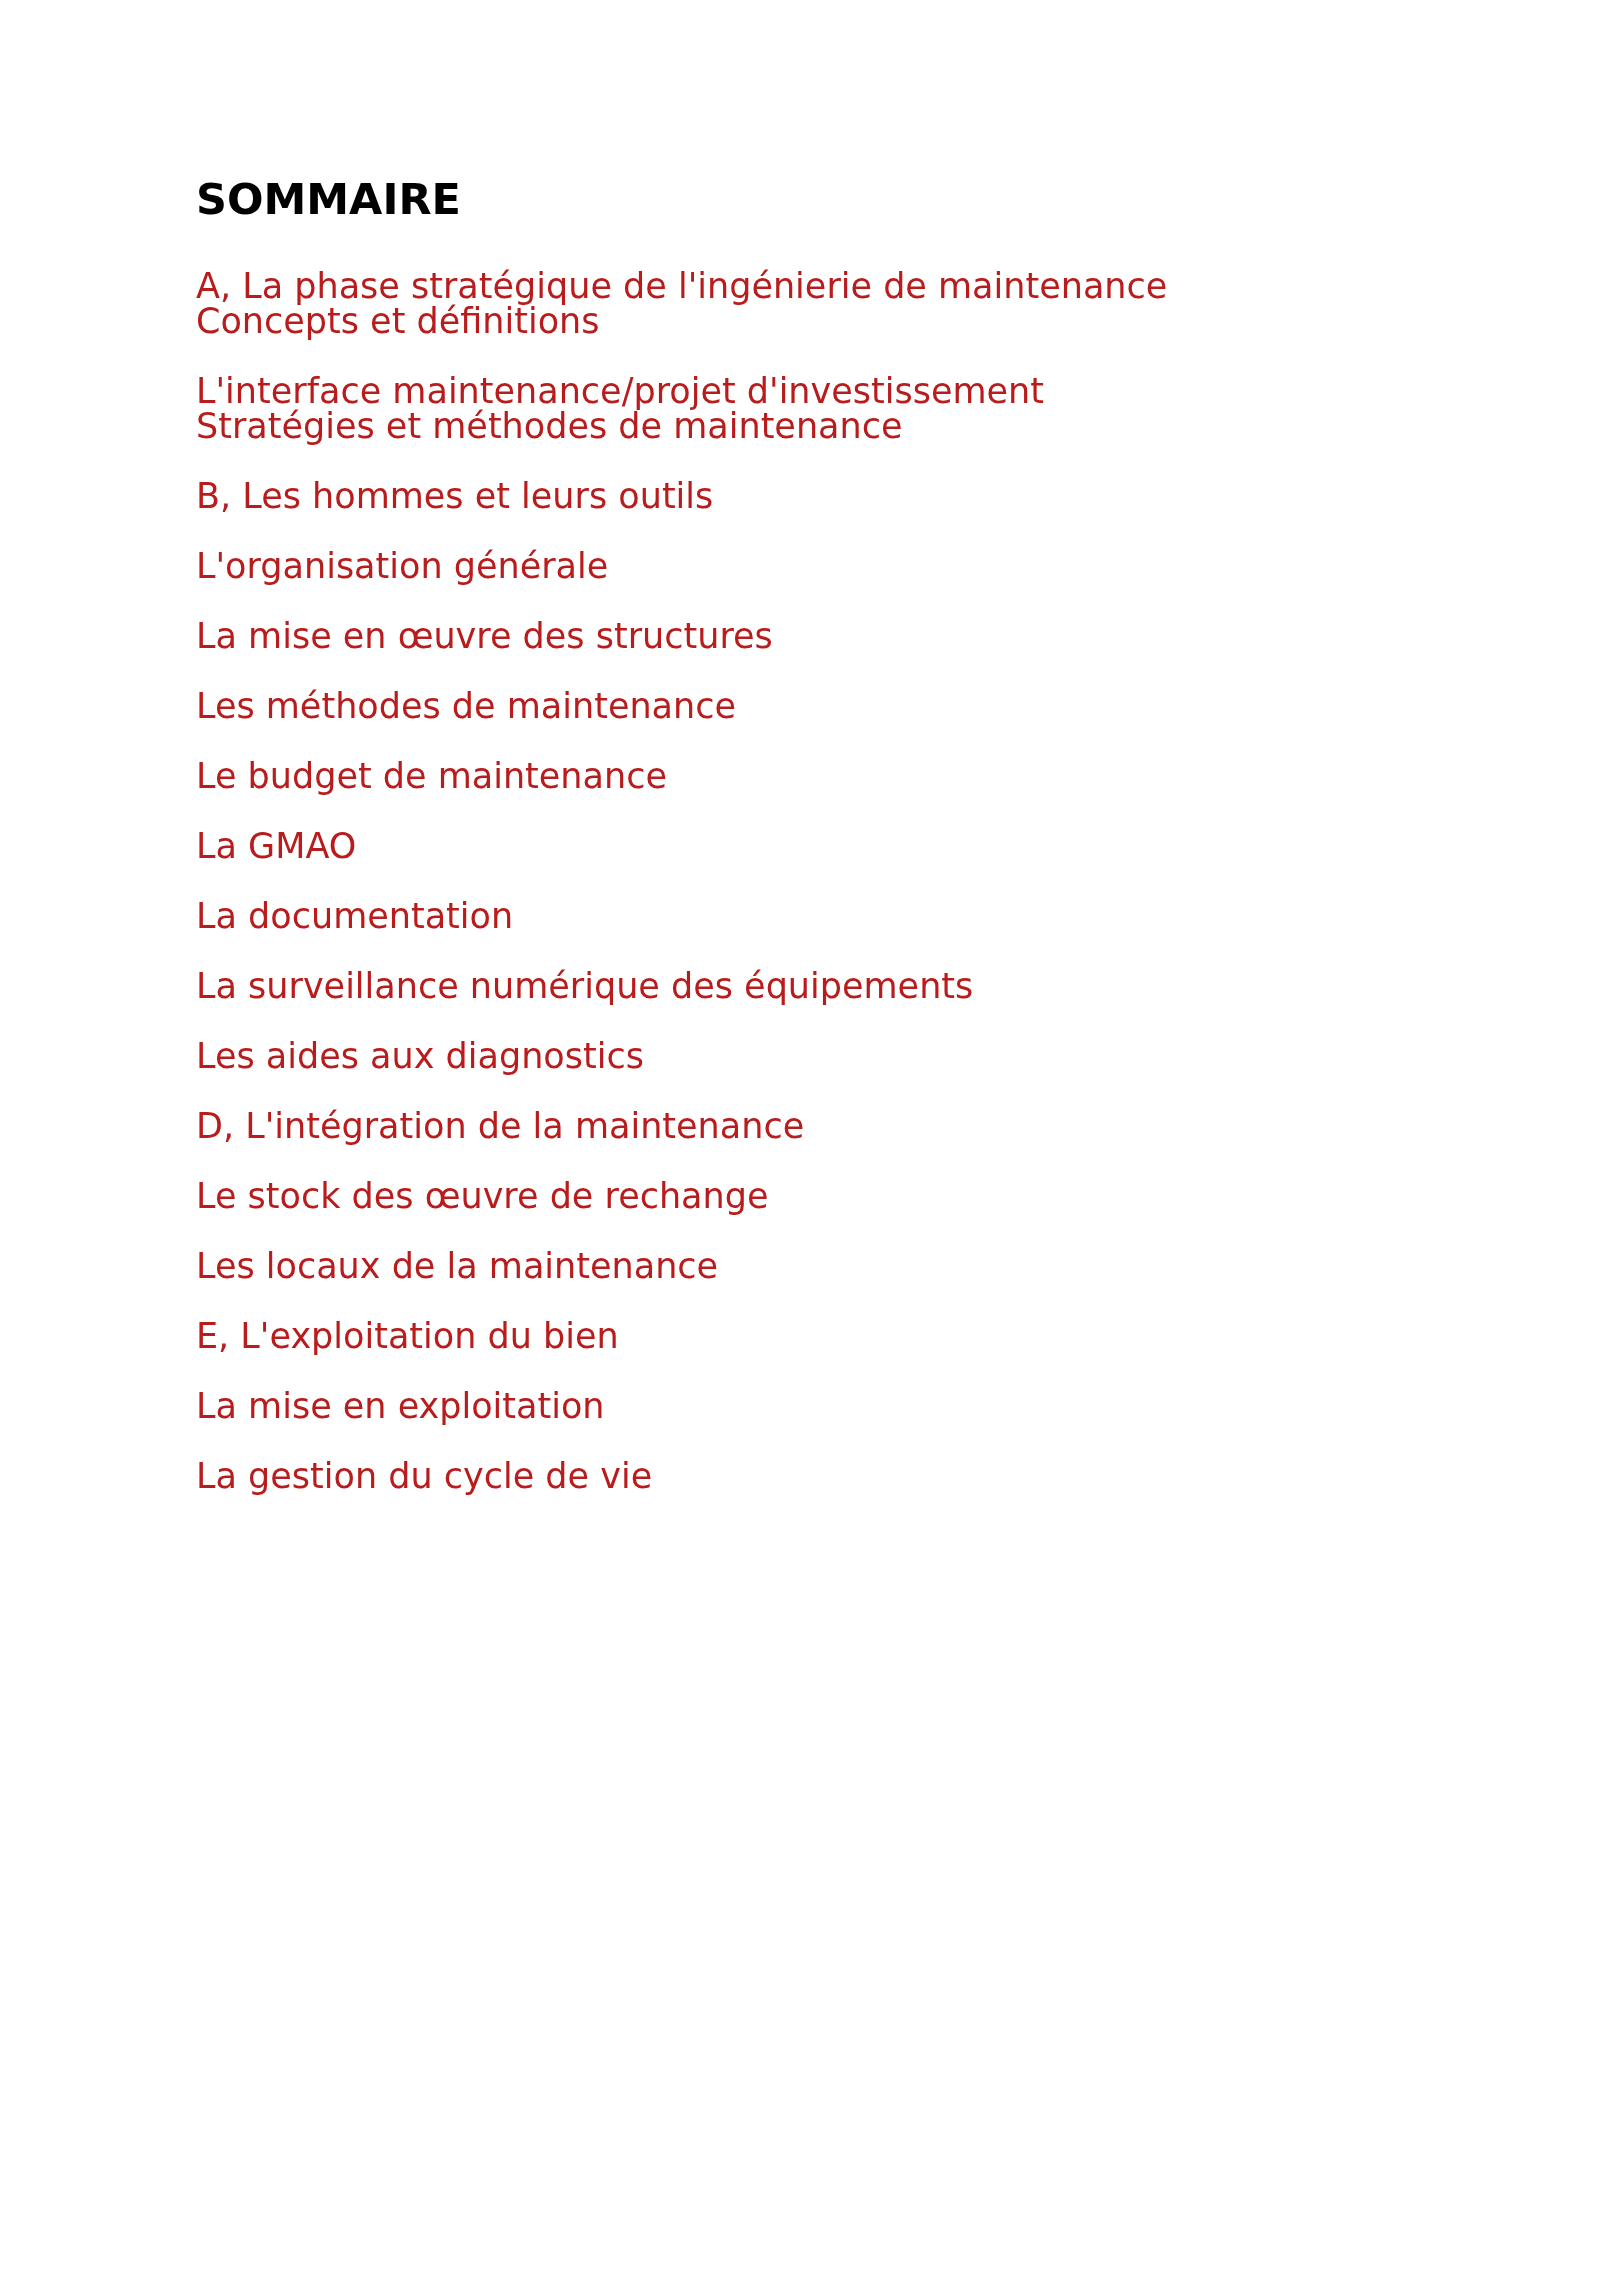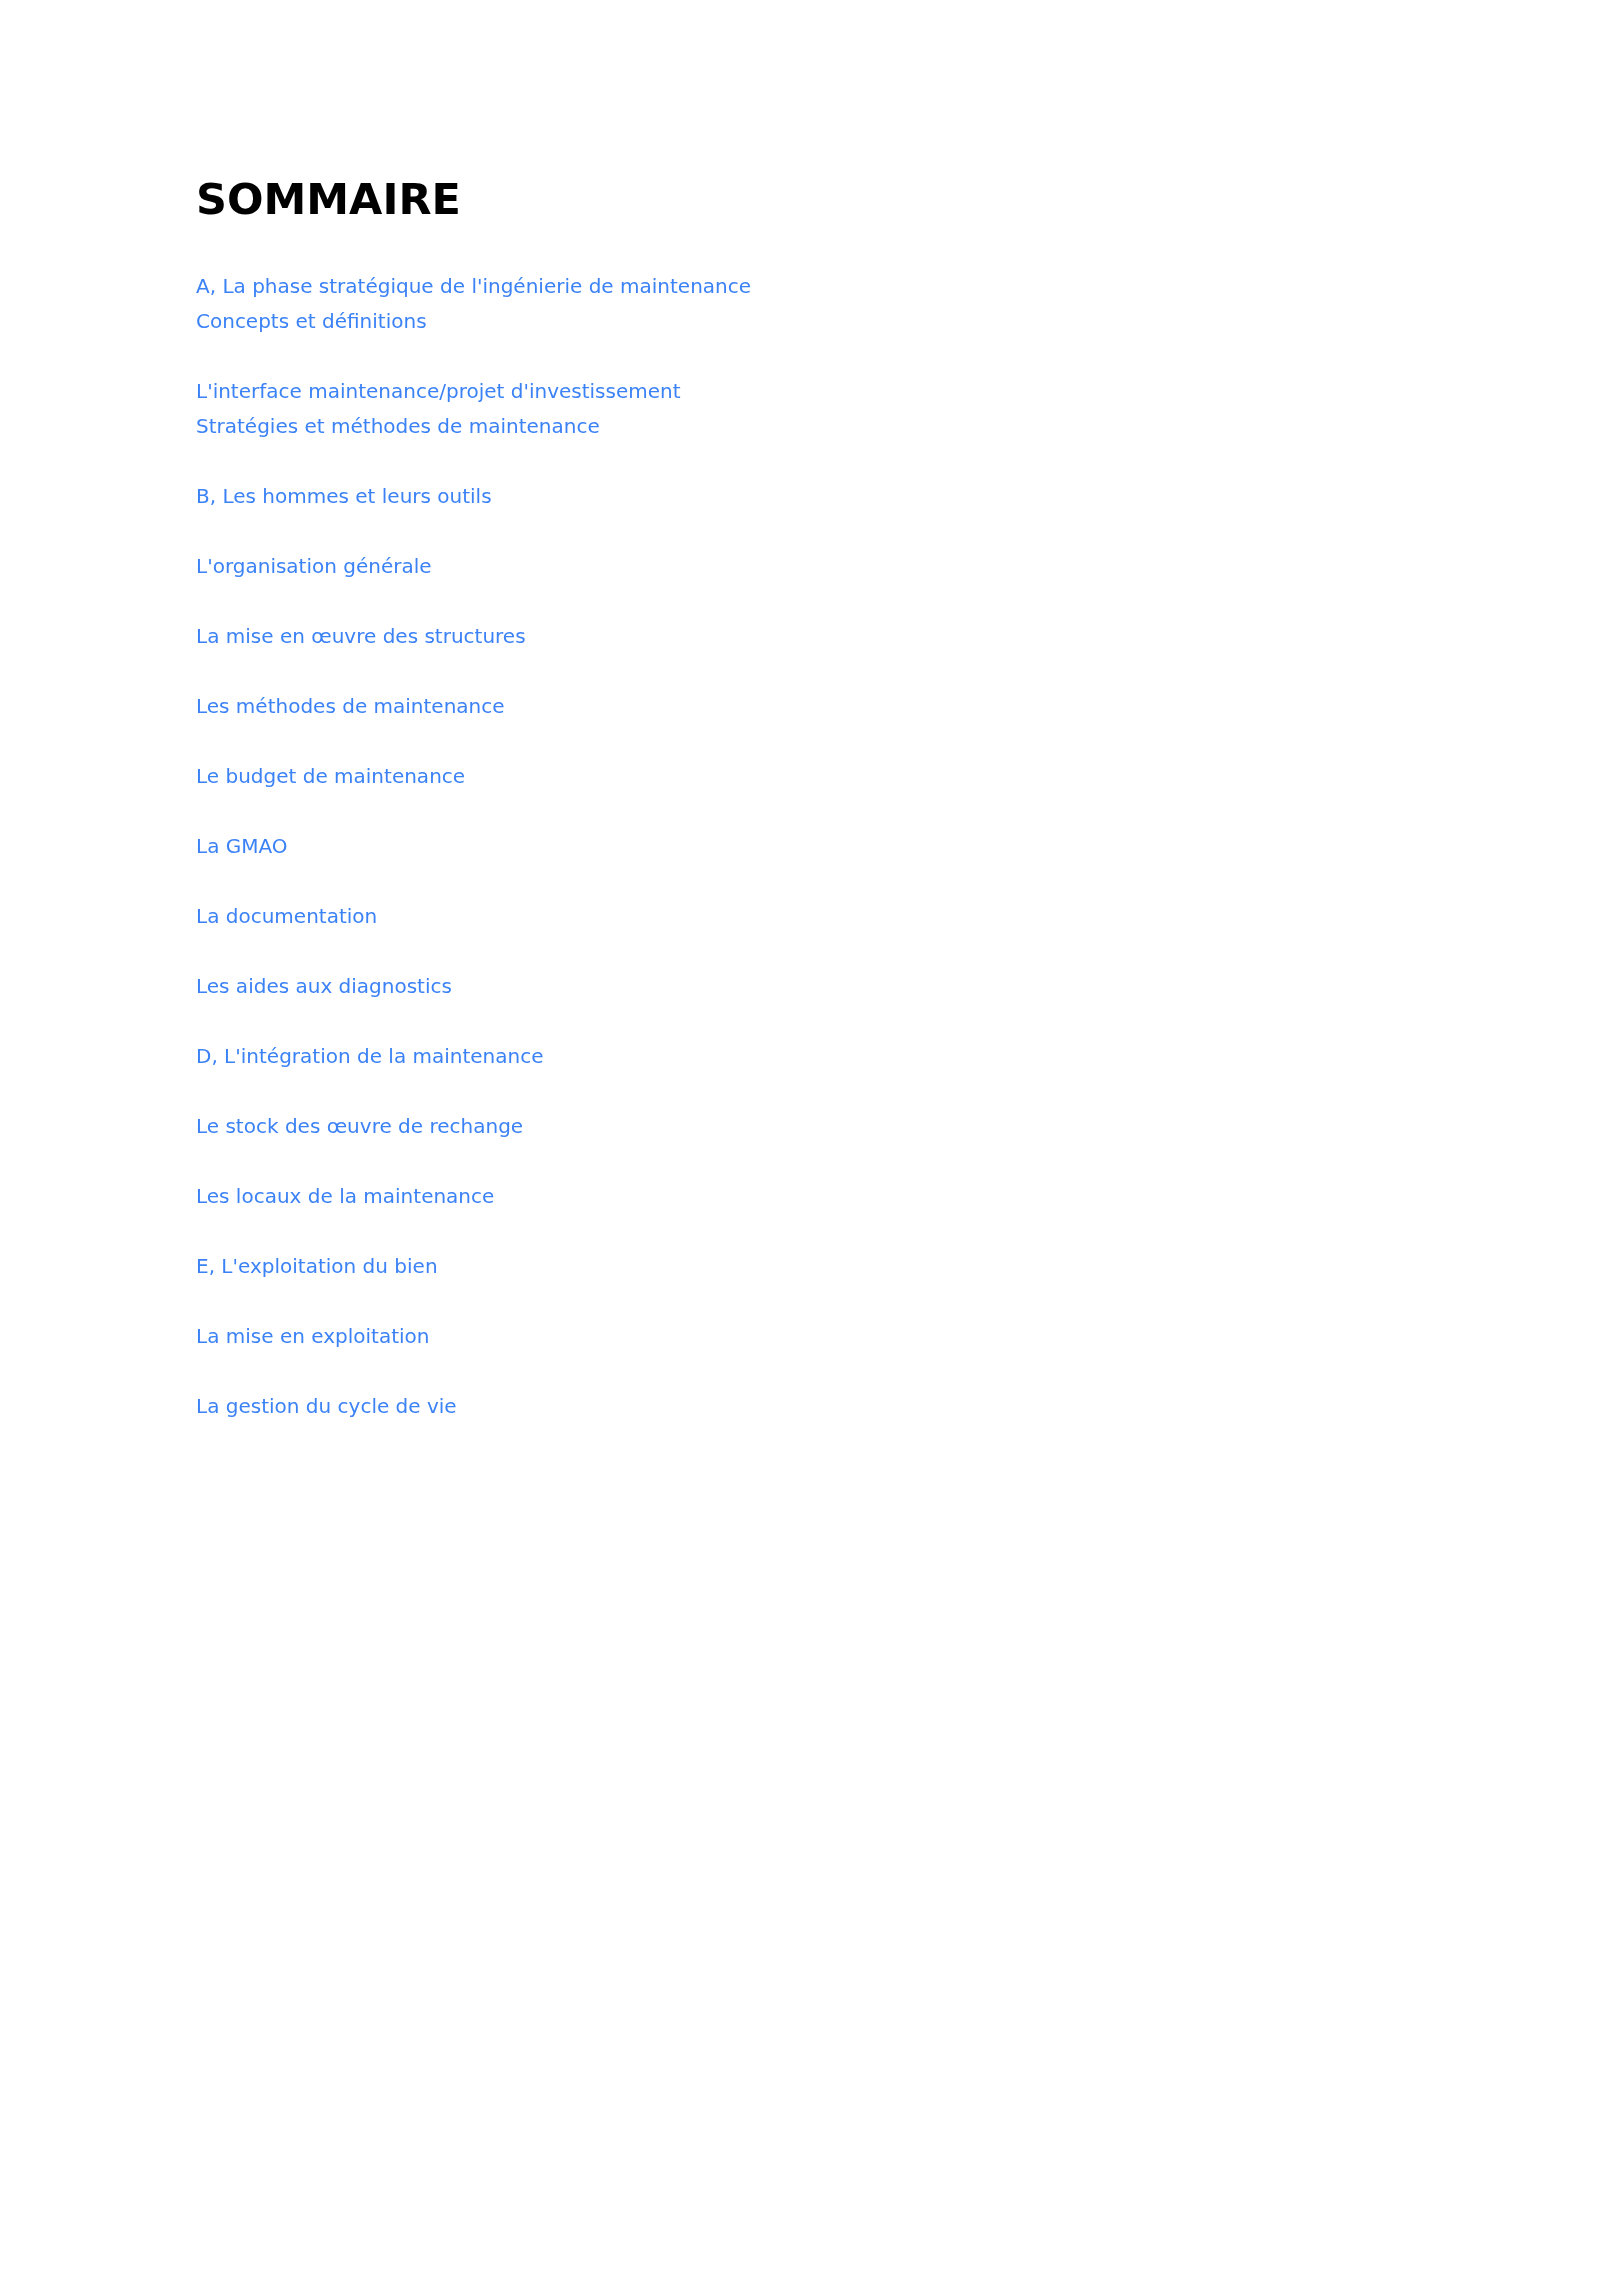--- a/index.html
+++ b/index.html
@@ -24,43 +24,44 @@
   }
   .doc-title {
     margin: 0 0 46px 0;
     font-size: 43px;
     font-weight: bold;
     line-height: 1.1;
     color: #000000;
   }
   .toc-paragraph {
     margin: 0 0 35px 0;
-    font-size: 20px;
+    font-size: 35px;
     font-weight: normal;
     line-height: 35px;
-    color: #3b82f6;
+    color: #b91c1c;
     white-space: nowrap;
   }
 </style>
 </head>
 <body>
 
 <div class="page">
   <div class="content">
     <h1 class="doc-title">SOMMAIRE</h1>
     <div>
         <p class="toc-paragraph">A, La phase stratégique de l'ingénierie de maintenance<br>Concepts et définitions</p>
         <p class="toc-paragraph">L'interface maintenance/projet d'investissement<br>Stratégies et méthodes de maintenance</p>
         <p class="toc-paragraph">B, Les hommes et leurs outils</p>
         <p class="toc-paragraph">L'organisation générale</p>
         <p class="toc-paragraph">La mise en œuvre des structures</p>
         <p class="toc-paragraph">Les méthodes de maintenance</p>
         <p class="toc-paragraph">Le budget de maintenance</p>
         <p class="toc-paragraph">La GMAO</p>
         <p class="toc-paragraph">La documentation</p>
+        <p class="toc-paragraph">La surveillance numérique des équipements</p>
         <p class="toc-paragraph">Les aides aux diagnostics</p>
         <p class="toc-paragraph">D, L'intégration de la maintenance</p>
         <p class="toc-paragraph">Le stock des œuvre de rechange</p>
         <p class="toc-paragraph">Les locaux de la maintenance</p>
         <p class="toc-paragraph">E, L'exploitation du bien</p>
         <p class="toc-paragraph">La mise en exploitation</p>
         <p class="toc-paragraph">La gestion du cycle de vie</p>
       </div>
   </div>
 </div>

